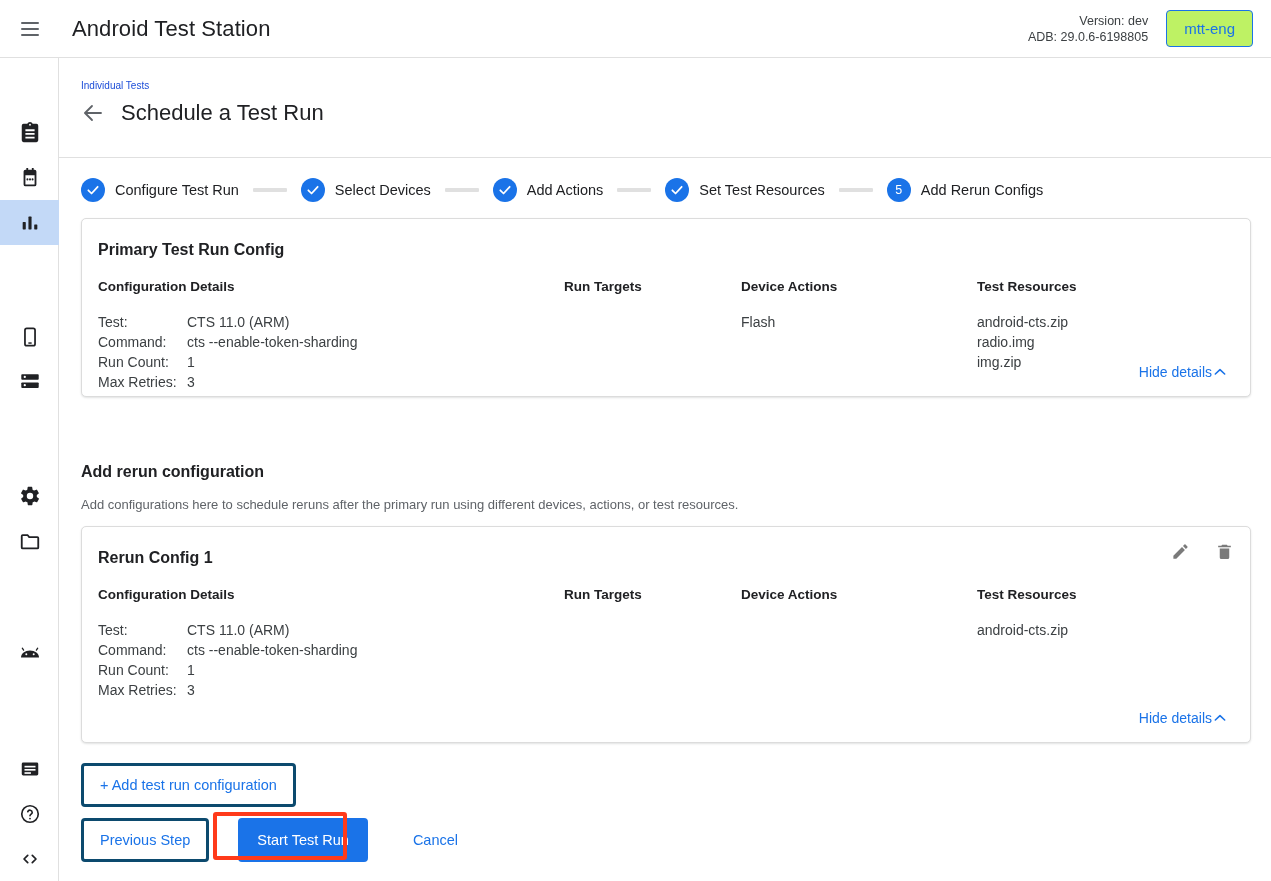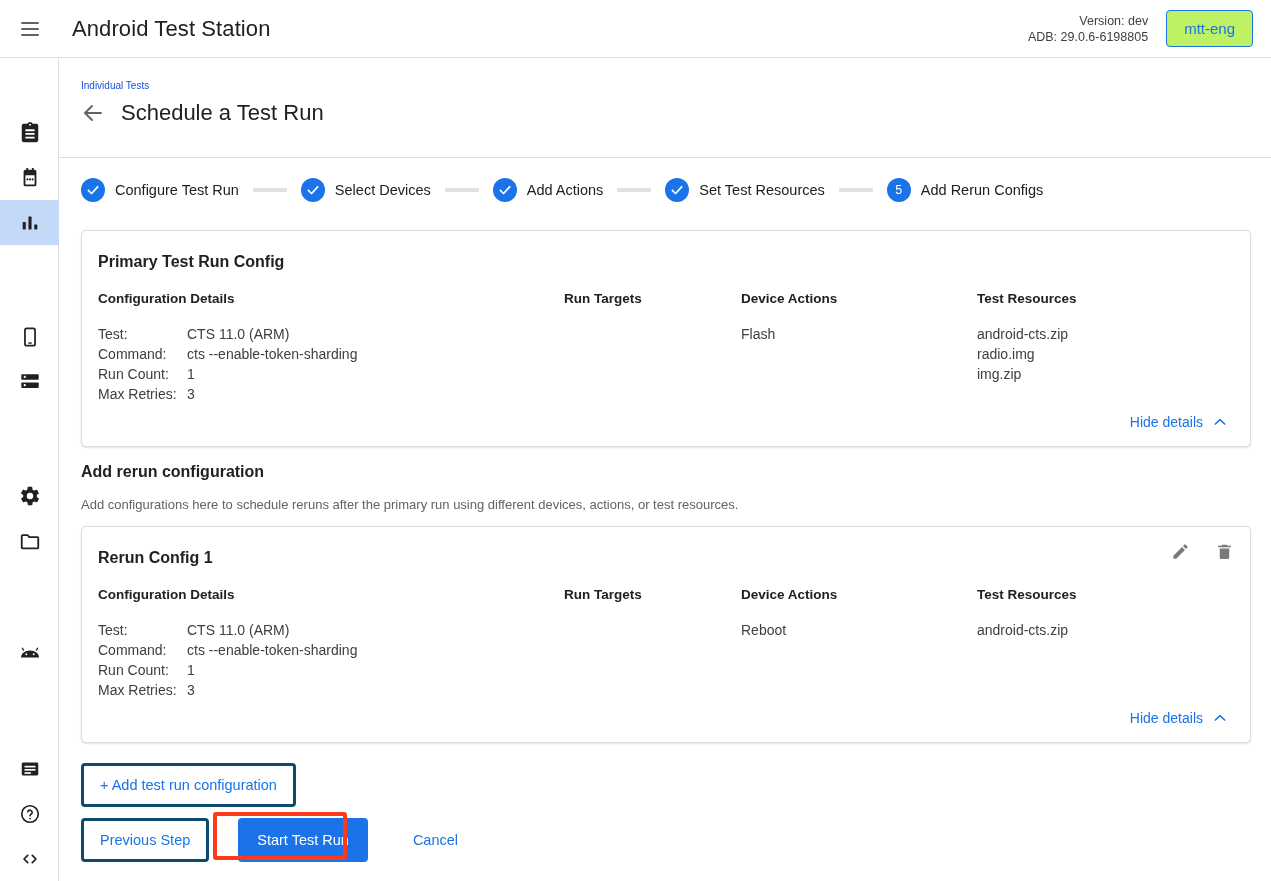--- a/index.html
+++ b/index.html
@@ -91,21 +91,21 @@
   .card-title { font-size: 16px; font-weight: 700; color: #202124; }
   .cols { position: relative; }
   .col { position: absolute; top: 0; }
   .col-head { font-size: 13.5px; font-weight: 700; color: #202124; margin-bottom: 18px; }
   .kv { display: flex; font-size: 14px; color: #3c4043; line-height: 20px; }
   .kv .k { width: 89px; flex: none; }
   .kv .v { white-space: nowrap; }
   .plain-line { font-size: 14px; color: #3c4043; line-height: 20px; white-space: nowrap; }
 
   .hide-details {
-    position: absolute; right: 22px; display: flex; align-items: flex-start; gap: 9px;
+    position: absolute; right: 22px; display: flex; align-items: flex-start; 
     color: #1a73e8; font-size: 14px; cursor: pointer; margin-left: 40px;
   }
   .hide-details svg { display: block; }
 
   .card-actions { position: absolute; top: 10px; right: 12px; display: flex; gap: 16px; }
   .icon-btn {
     width: 28px; height: 28px; display: flex; align-items: center; justify-content: center;
     cursor: pointer;
   }
 
@@ -315,21 +315,21 @@
         <span class="step-label">Set Test Resources</span>
       </div>
       <div class="step-bar"></div>
 
       <div class="step">
         <span class="step-circle">5</span>
         <span class="step-label">Add Rerun Configs</span>
       </div>
     </div>
 
-    <div class="card" style="top:172px; height:217px;">
+    <div class="card" style="top:160px; height:179px;">
       <div class="card-title" style="position:absolute; top:22px; left:16px;">Primary Test Run Config</div>
 
       <div class="cols" style="position:absolute; top:60px; left:16px; right:16px; height:120px;">
 
         <div class="col" style="left:0; width:450px;">
           <div class="col-head">Configuration Details</div>
           <div class="kv">
               <span class="k">Test:</span>
               <span class="v">CTS 11.0 (ARM)</span>
             </div>
@@ -414,21 +414,20 @@
               <span class="v">3</span>
             </div>
         </div>
 
         <div class="col" style="left:466px; width:170px;">
           <div class="col-head">Run Targets</div>
         </div>
 
         <div class="col" style="left:643px; width:230px;">
           <div class="col-head">Device Actions</div>
-          <div class="plain-line">Reboot</div>
         </div>
 
         <div class="col" style="left:879px; width:240px;">
           <div class="col-head">Test Resources</div>
           <div class="plain-line">android-cts.zip</div>
         </div>
       </div>
 
       <div class="hide-details" style="bottom:16px;">
         <span>Hide details</span>

